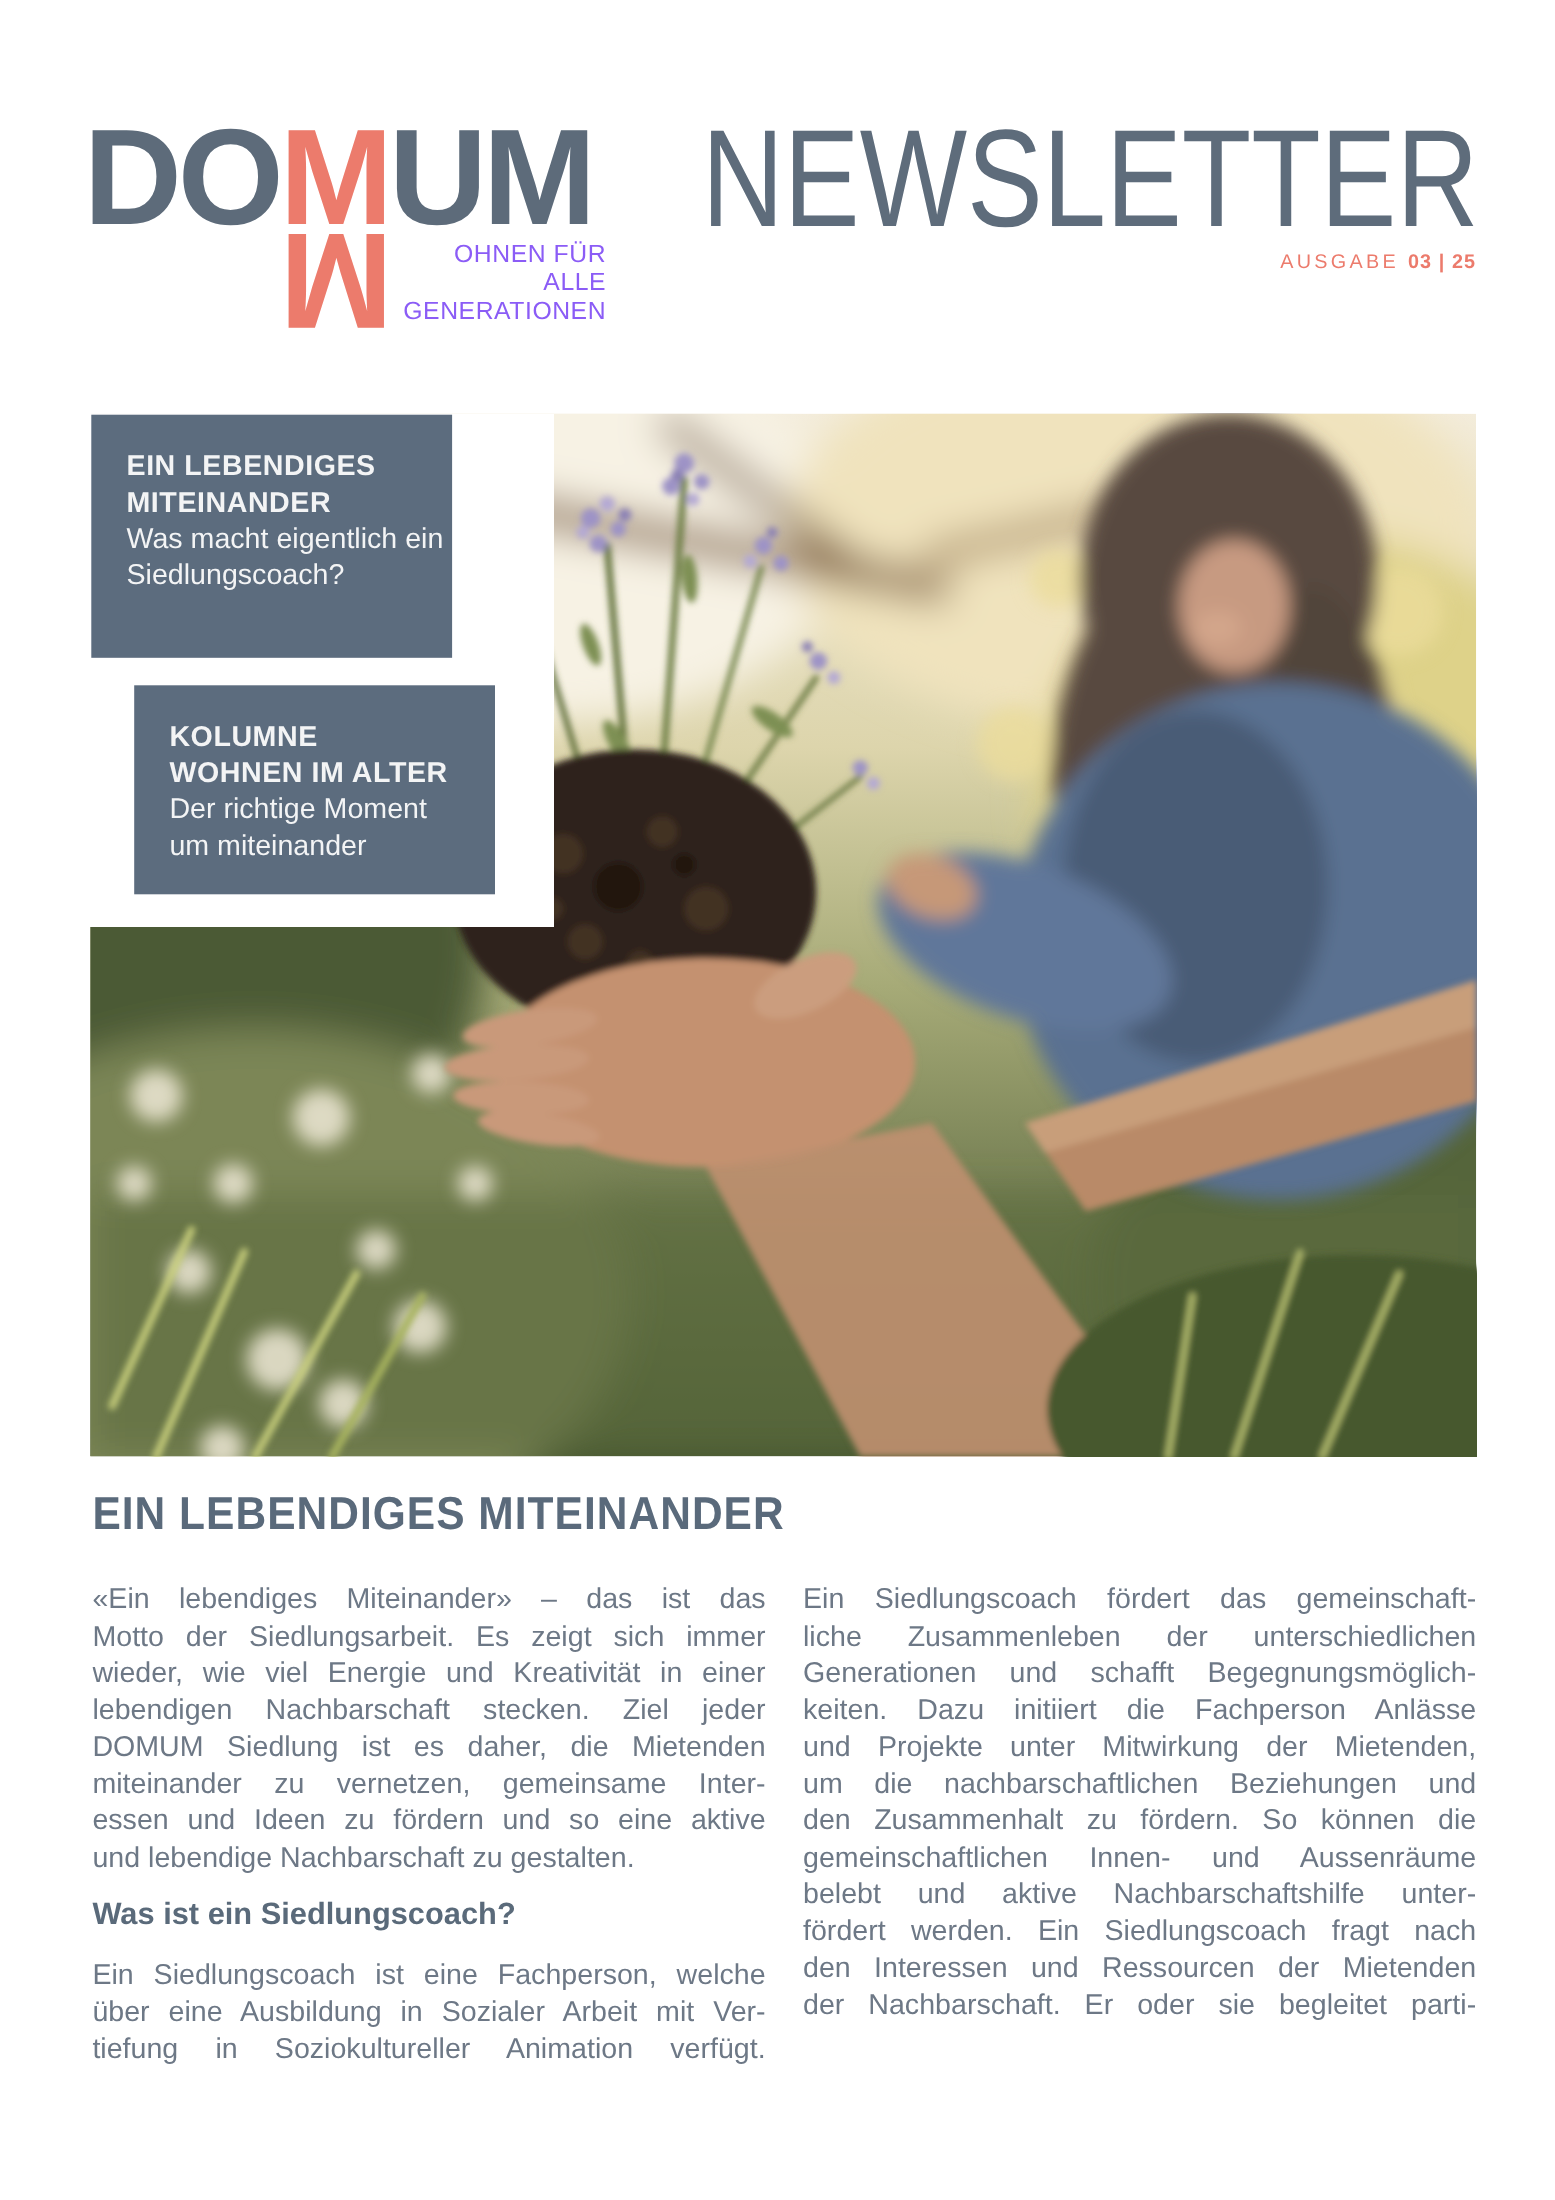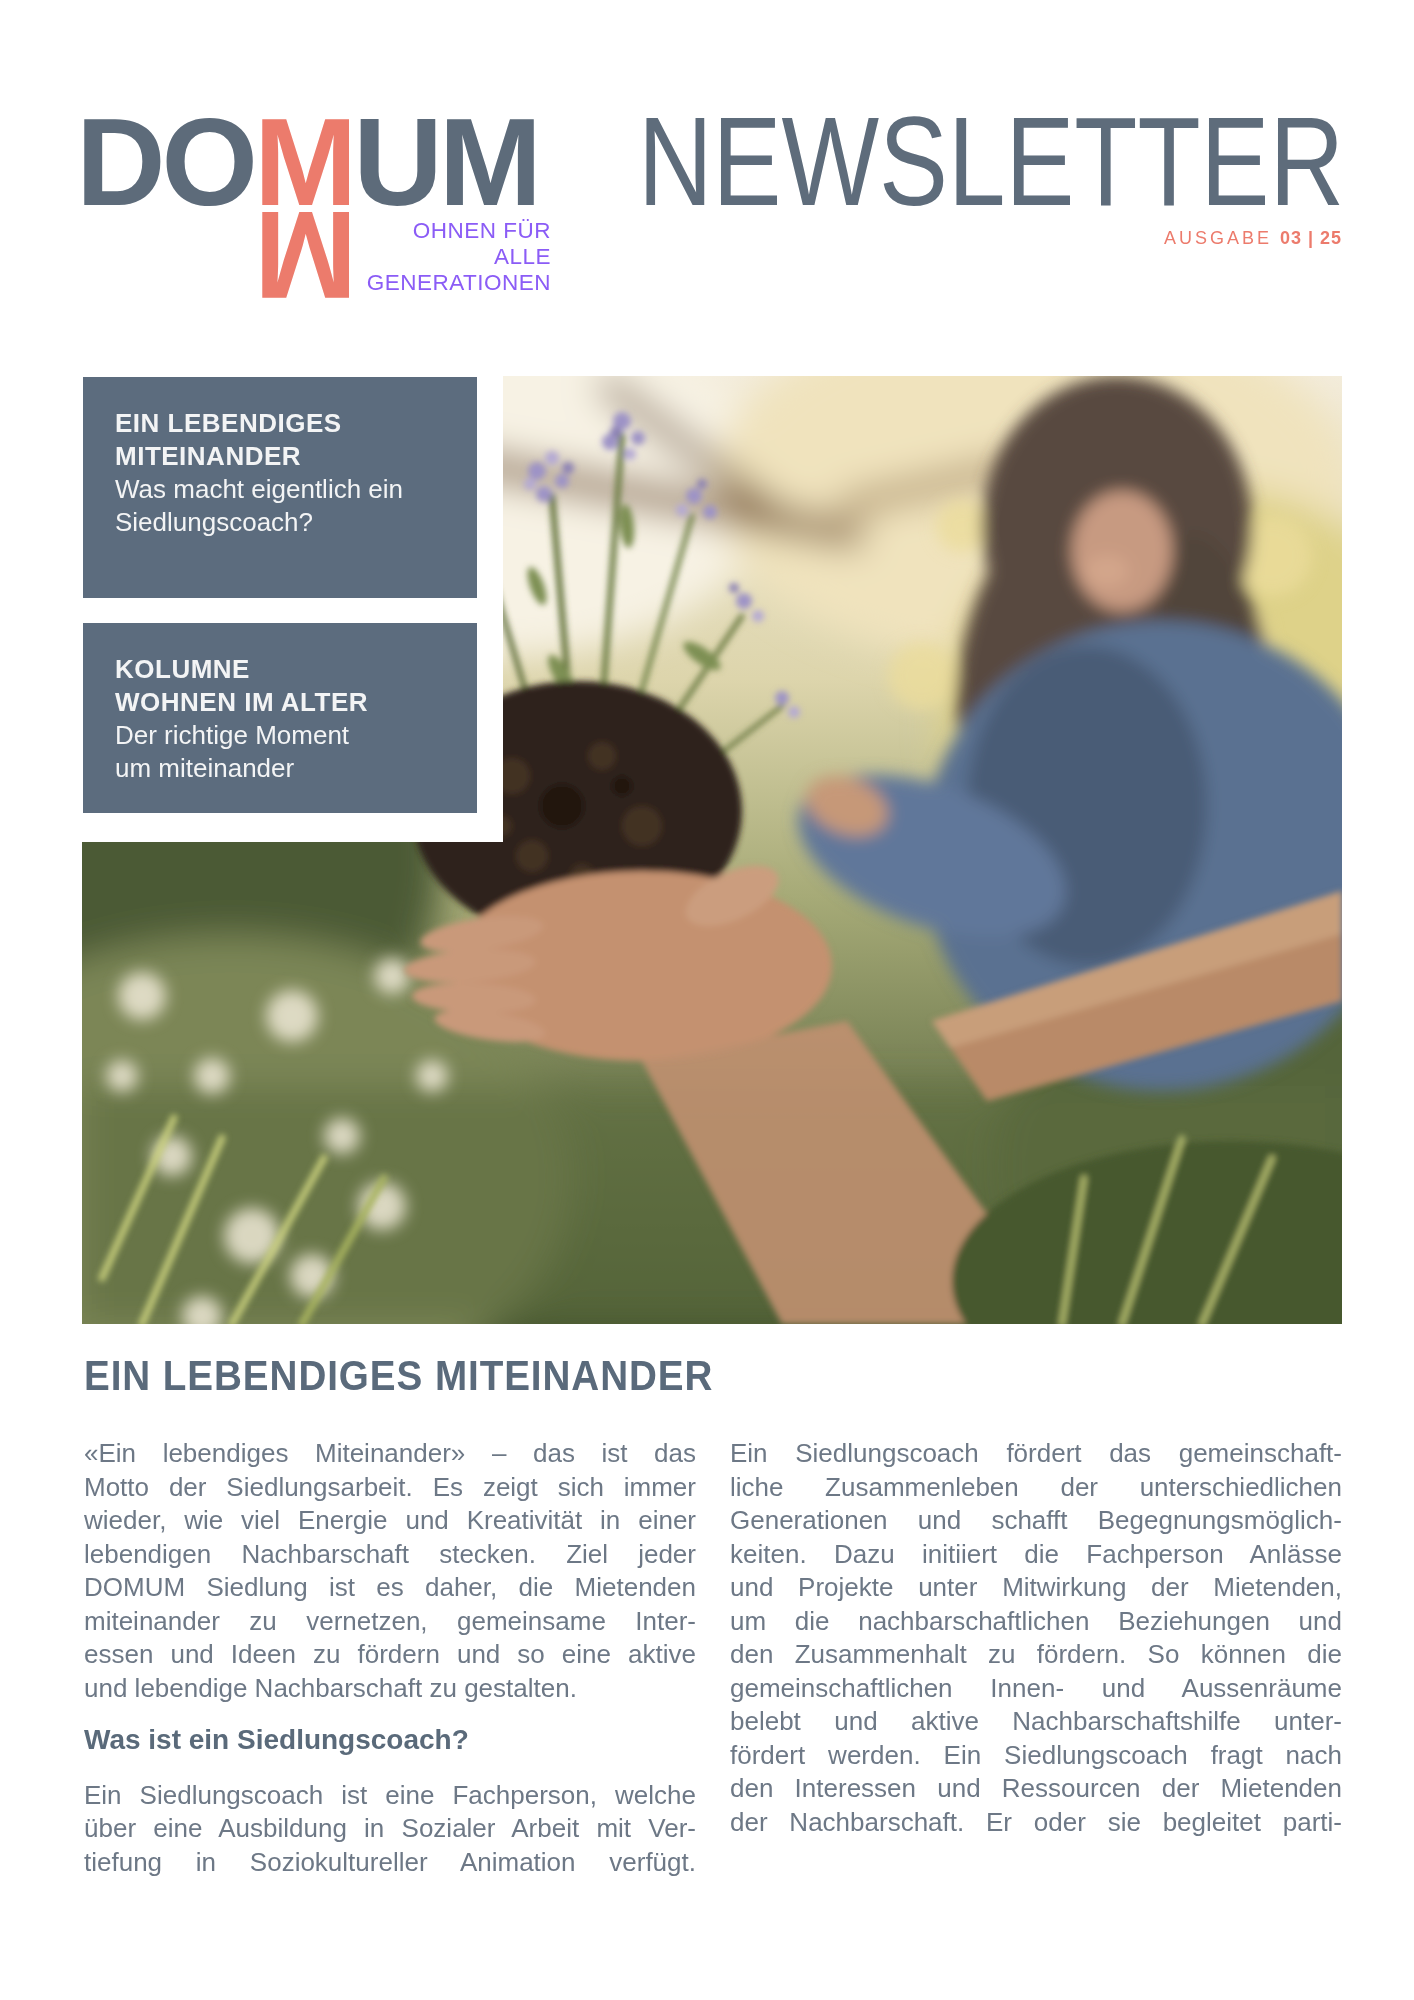--- a/index.html
+++ b/index.html
@@ -20,24 +20,24 @@
   .issue{position:absolute;right:72px;top:228px;font-size:18px;color:#ec7b6c;
          letter-spacing:3px;white-space:nowrap;}
   .issue b{font-weight:700;letter-spacing:1px;}
 
   
   .photo{position:absolute;left:82px;top:376px;width:1260px;height:948px;overflow:hidden;}
   .photo svg{display:block;width:100%;height:100%;}
   .cutout{position:absolute;left:0;top:0;width:421px;height:466px;background:#ffffff;}
 
   
-  .teaser{position:absolute;left:83px;width:394px;background:#5c6c7e;color:#f3f4f5;
+  .teaser{position:absolute;left:83px;width:328px;background:#5c6c7e;color:#f3f4f5;
           box-sizing:border-box;padding:30px 28px 0 32px;}
   .teaser.t0{top:377px;height:221px;}
-  .teaser.t1{top:623px;height:190px;}
+  .teaser.t1{top:623px;height:190px;margin-left:39px;}
   .tl{font-size:26px;line-height:33px;white-space:nowrap;}
   .tl.bold{font-weight:700;letter-spacing:0.5px;}
 
   
   .article-heading{position:absolute;left:84px;top:1352px;font-size:42px;font-weight:700;
                    color:#5a6a7b;letter-spacing:1px;transform:scaleX(0.92);transform-origin:left center;
                    white-space:nowrap;}
   .col{position:absolute;top:1437px;width:612px;color:#6d7886;font-size:26px;}
   .col.left{left:84px;} .col.right{left:730px;}
   .para{margin:0 0 18px 0;}

